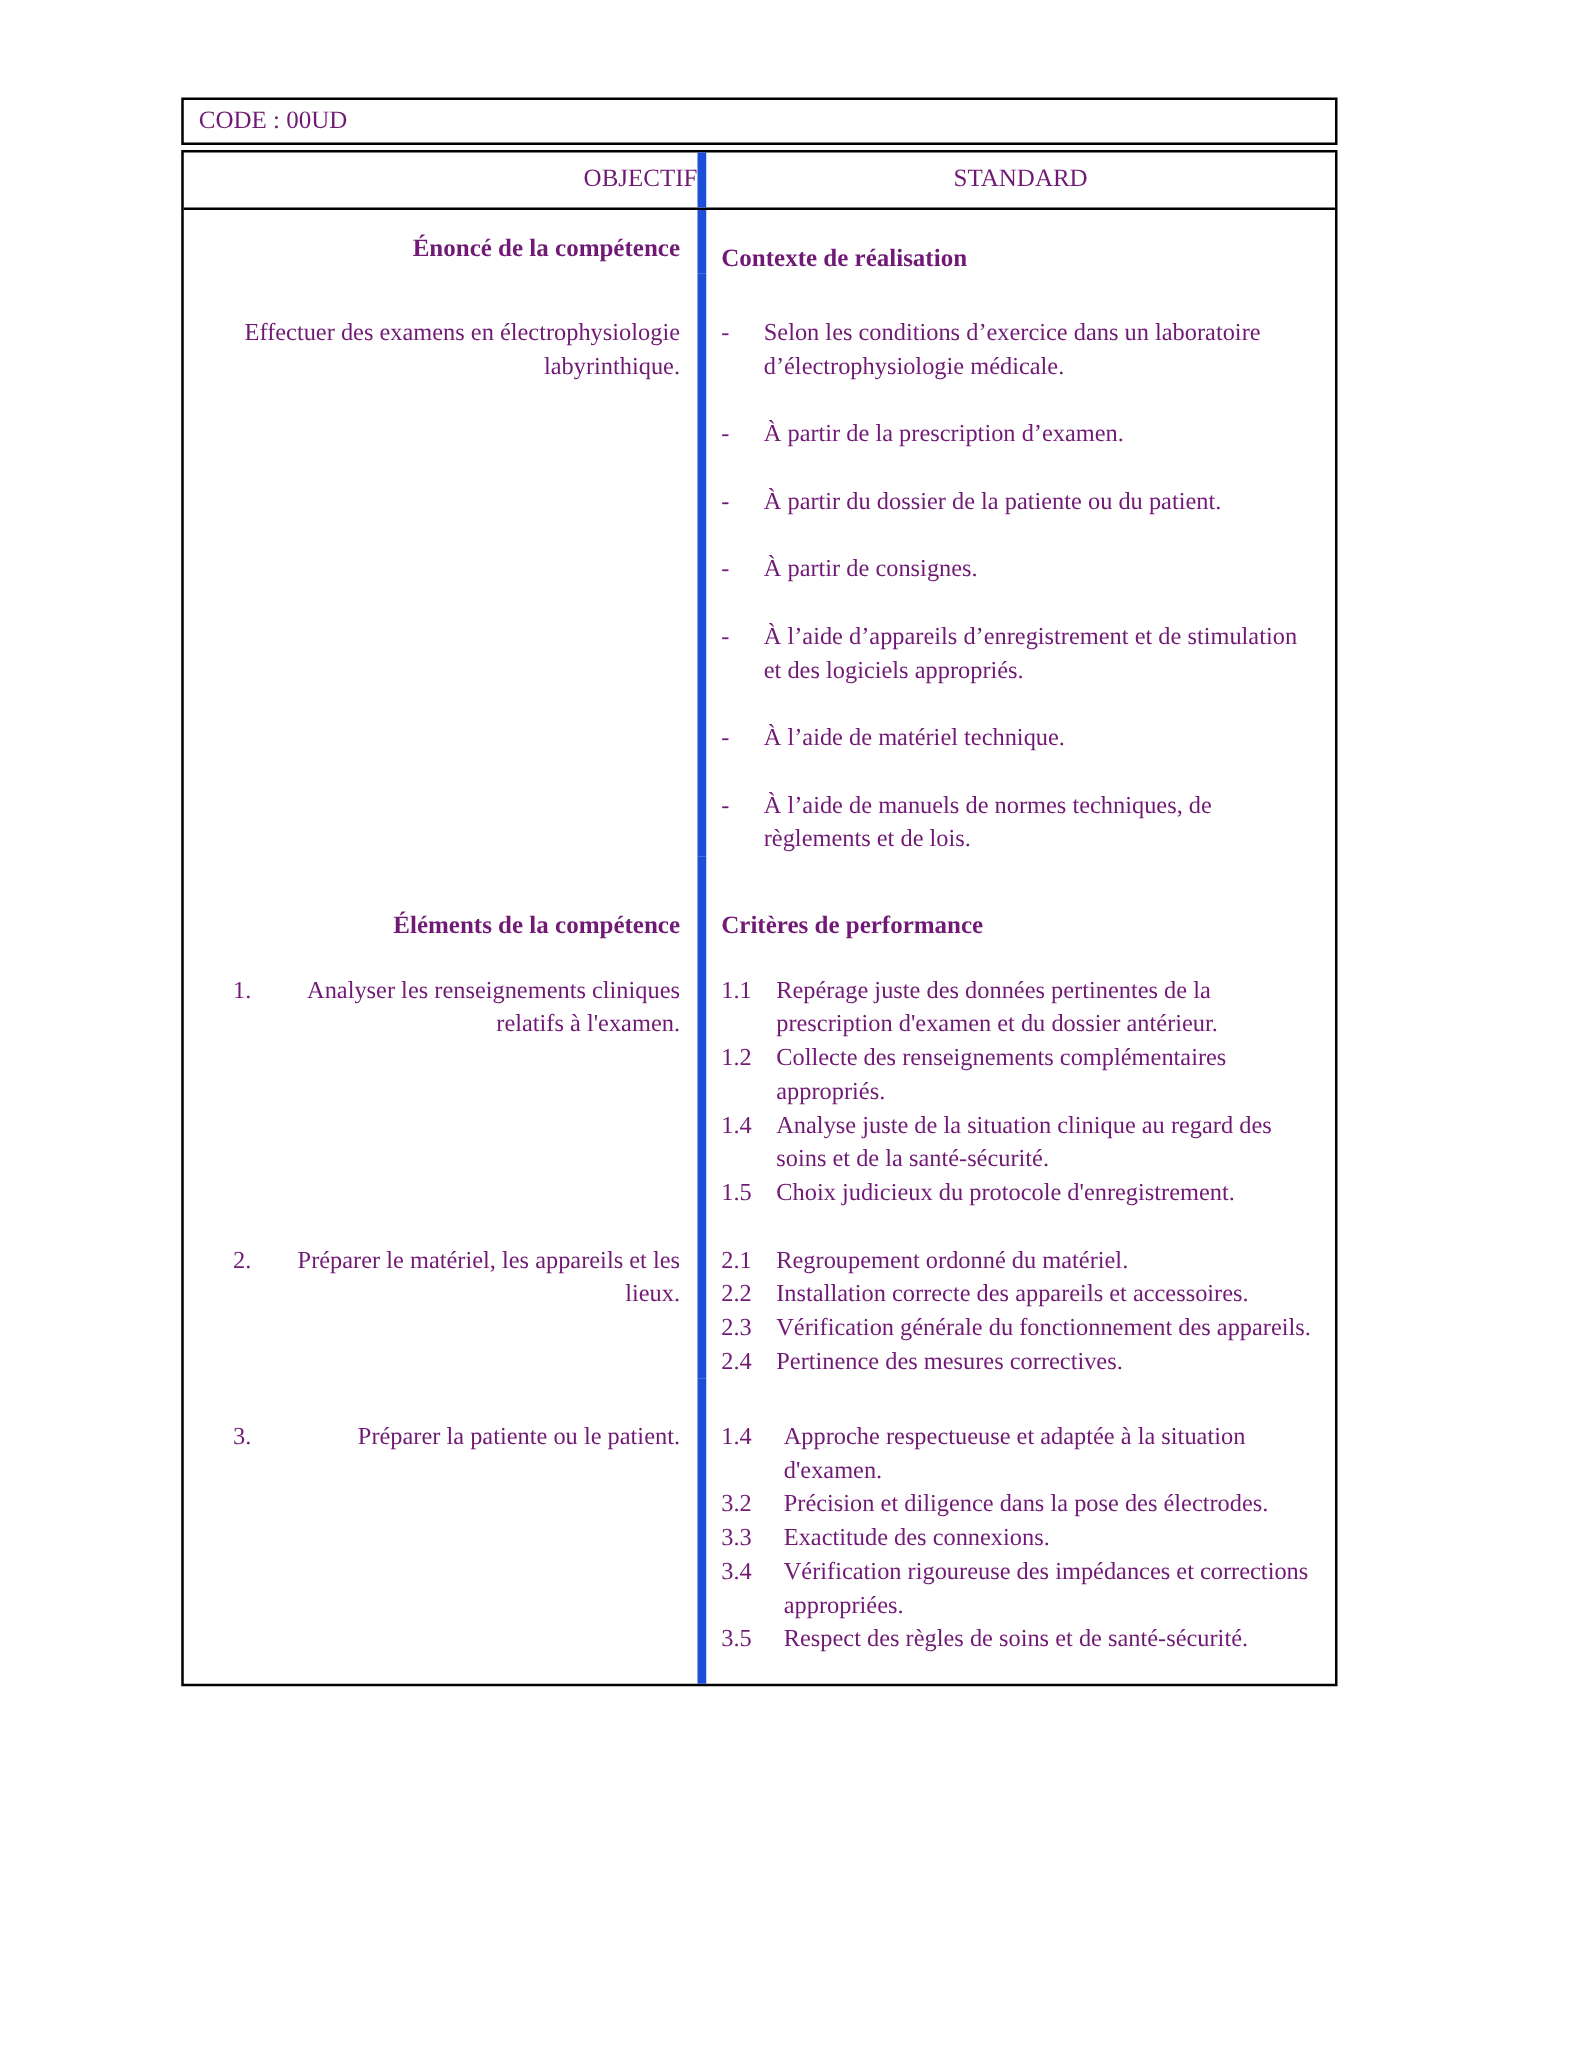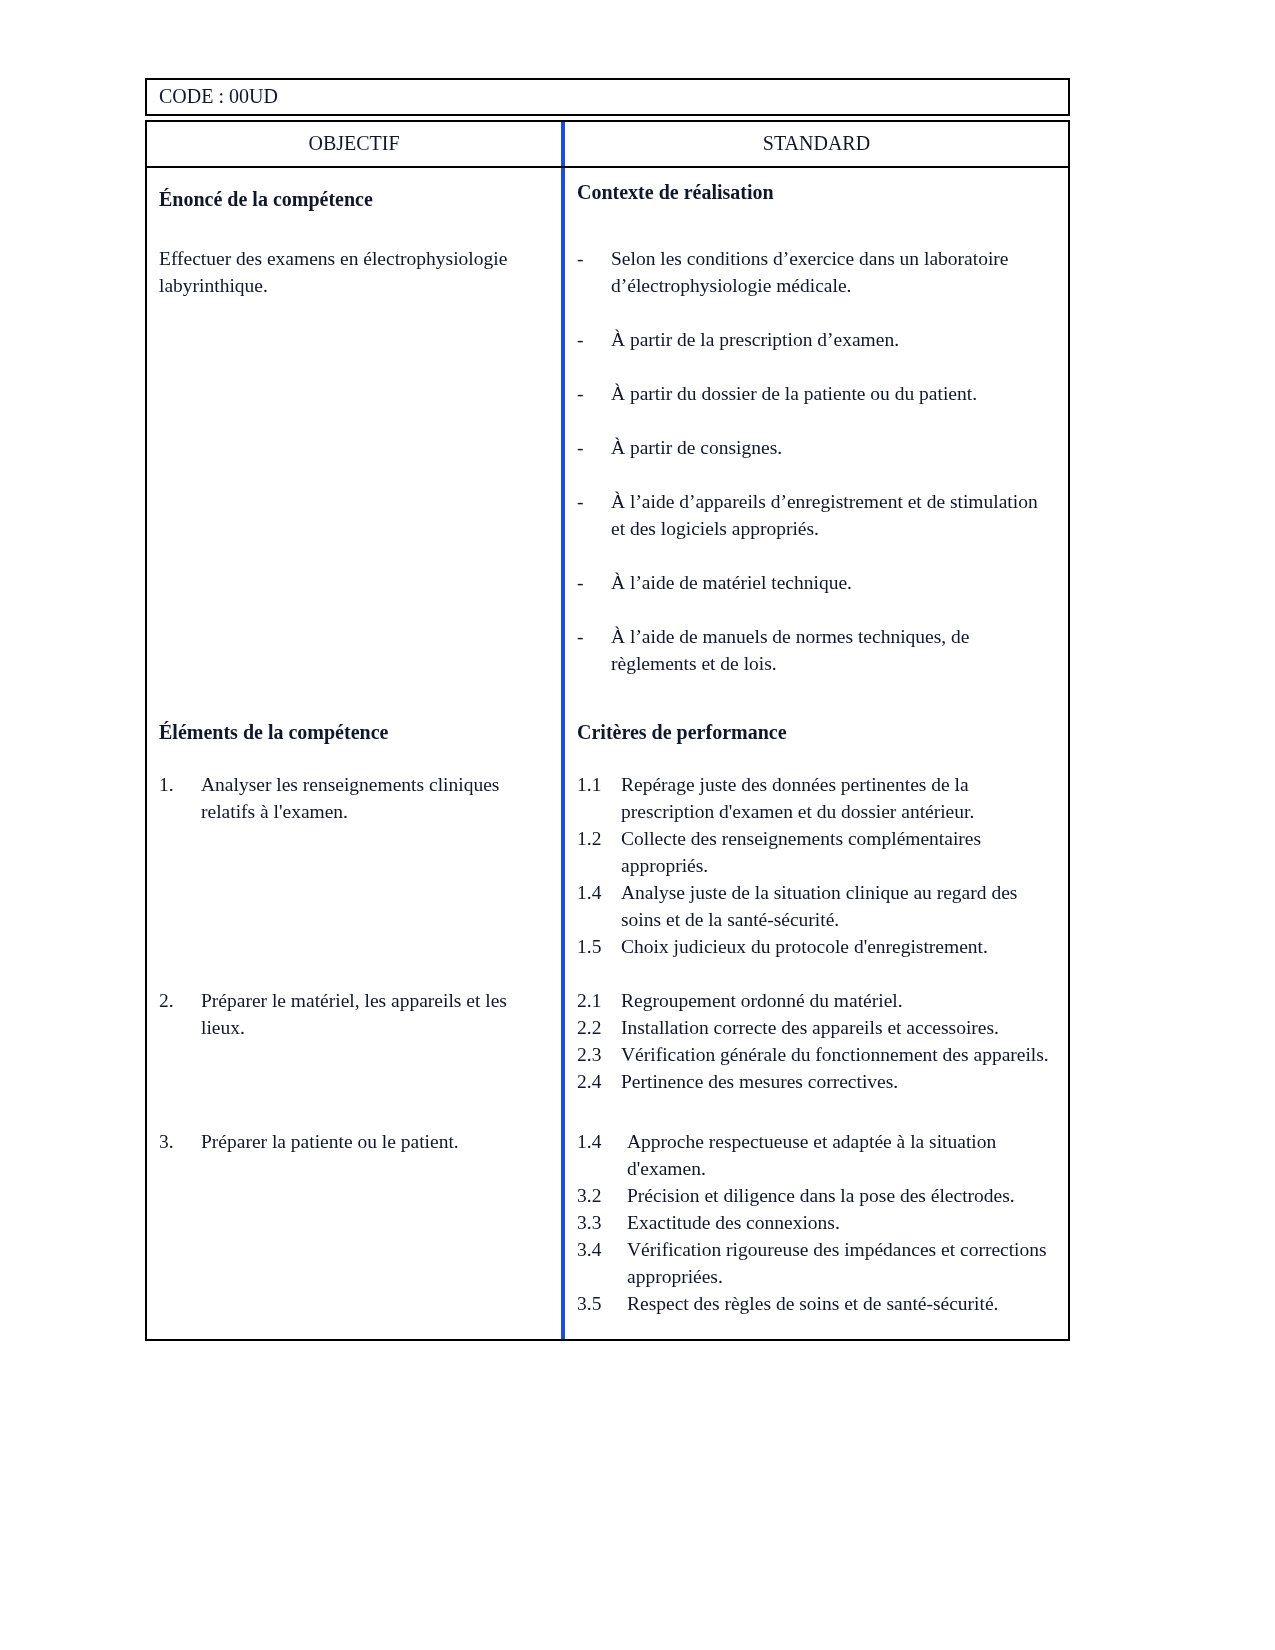--- a/index.html
+++ b/index.html
@@ -5,21 +5,21 @@
   html, body {
     margin: 0;
     padding: 0;
     background: #ffffff;
   }
   .page {
     position: relative;
     width: 1275px;
     height: 1388px;
     background: #ffffff;
-    color: #0f172a;
+    color: #701a75;
     font-family: "Liberation Serif", "DejaVu Serif", serif;
     font-size: 19.5px;
     box-sizing: border-box;
   }
   .content {
     position: absolute;
     left: 145px;
     top: 78px;
     width: 925px;
   }
@@ -38,21 +38,22 @@
     display: grid;
     grid-template-columns: 418px 1fr;
     border-bottom: 2px solid #000;
   }
   .col-h {
     text-align: center;
     padding: 10px 0 11px 0;
     font-size: 20px;
   }
   .lc {
-    border-right: 4px solid #1d4ed8;
+    border-right: 7px solid #1d4ed8;
+    text-align: right;
   }
   .body-grid {
     display: grid;
     grid-template-columns: 418px 1fr;
   }
   .cell {
     padding-left: 12px;
     padding-right: 14px;
     box-sizing: border-box;
   }
@@ -135,21 +136,21 @@
       </div>
 
       <div class="body-grid">
 
         <div class="cell lc row-titles1">
           <div class="cell-inner" style="padding-top:20px">
             <p class="sec-title">Énoncé de la compétence</p>
           </div>
         </div>
         <div class="cell rightcol row-titles1">
-          <div class="cell-inner" style="padding-top:13px">
+          <div class="cell-inner" style="padding-top:28px">
             <p class="sec-title">Contexte de réalisation</p>
           </div>
         </div>
 
         <div class="cell lc">
           <div style="padding-top:34px">
             <p class="plain-par">Effectuer des examens en électrophysiologie labyrinthique.</p>
           </div>
         </div>
         <div class="cell rightcol">

